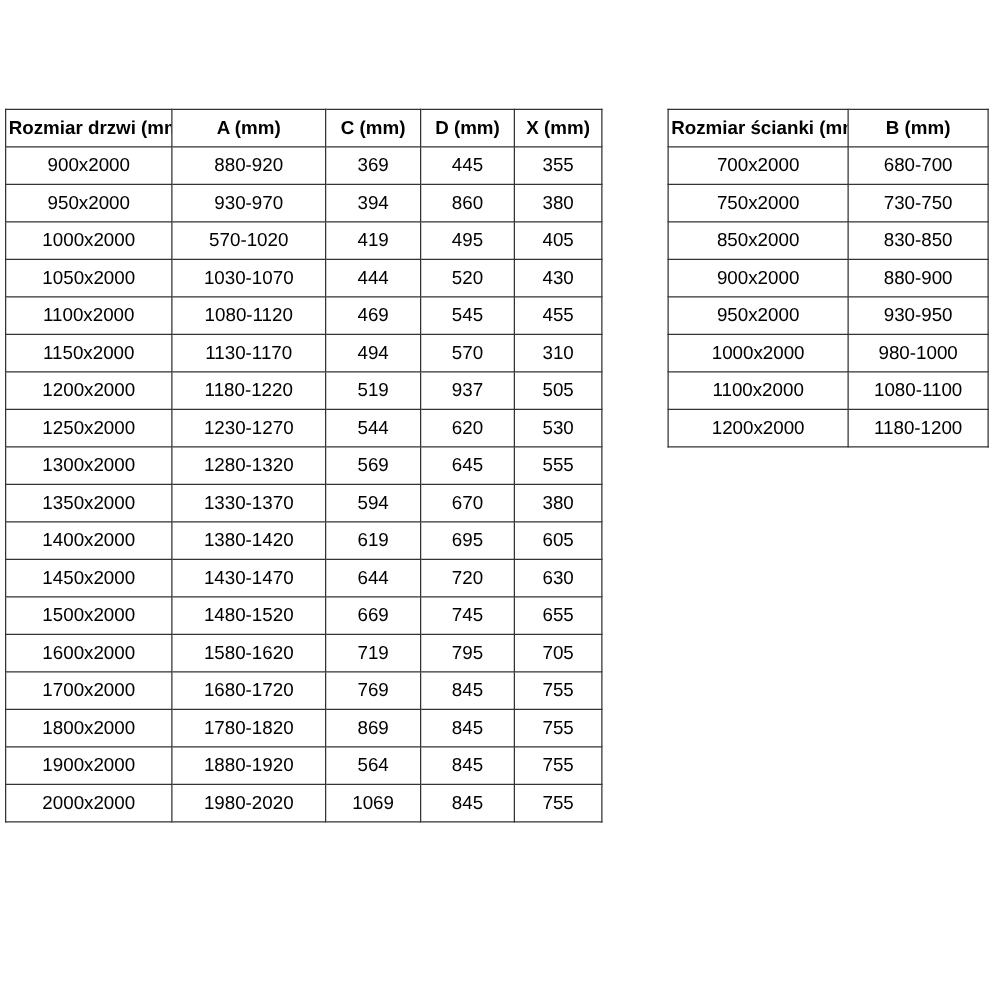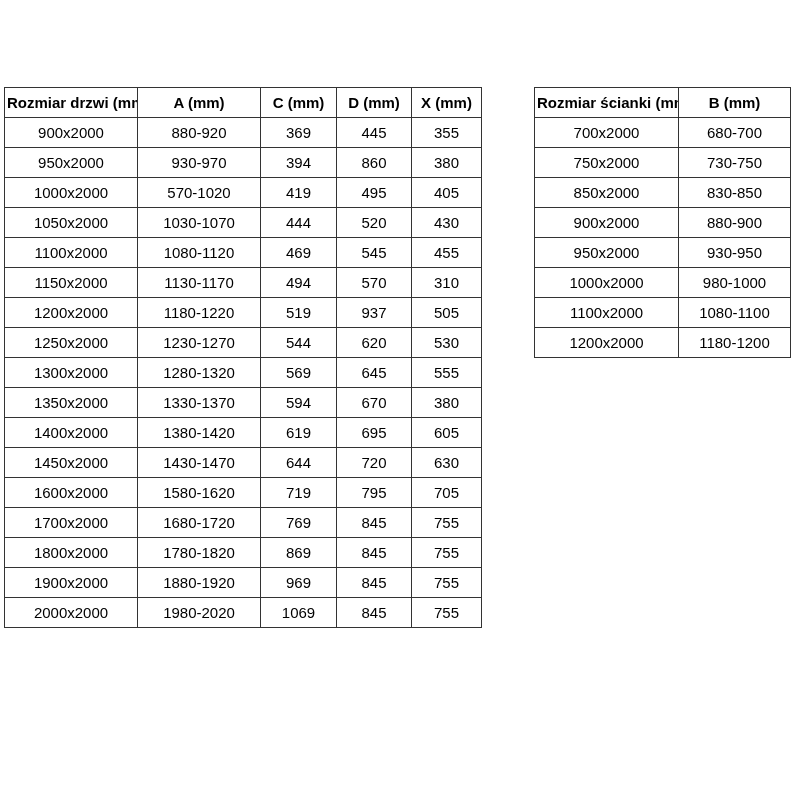--- a/index.html
+++ b/index.html
@@ -137,20 +137,27 @@
           <td>605</td>
         </tr>
         <tr>
           <td>1450x2000</td>
           <td>1430-1470</td>
           <td>644</td>
           <td>720</td>
           <td>630</td>
         </tr>
         <tr>
+          <td>1500x2000</td>
+          <td>1480-1520</td>
+          <td>669</td>
+          <td>745</td>
+          <td>655</td>
+        </tr>
+        <tr>
           <td>1600x2000</td>
           <td>1580-1620</td>
           <td>719</td>
           <td>795</td>
           <td>705</td>
         </tr>
         <tr>
           <td>1700x2000</td>
           <td>1680-1720</td>
           <td>769</td>
@@ -160,21 +167,21 @@
         <tr>
           <td>1800x2000</td>
           <td>1780-1820</td>
           <td>869</td>
           <td>845</td>
           <td>755</td>
         </tr>
         <tr>
           <td>1900x2000</td>
           <td>1880-1920</td>
-          <td>969</td>
+          <td>564</td>
           <td>845</td>
           <td>755</td>
         </tr>
         <tr>
           <td>2000x2000</td>
           <td>1980-2020</td>
           <td>1069</td>
           <td>845</td>
           <td>755</td>
         </tr>

